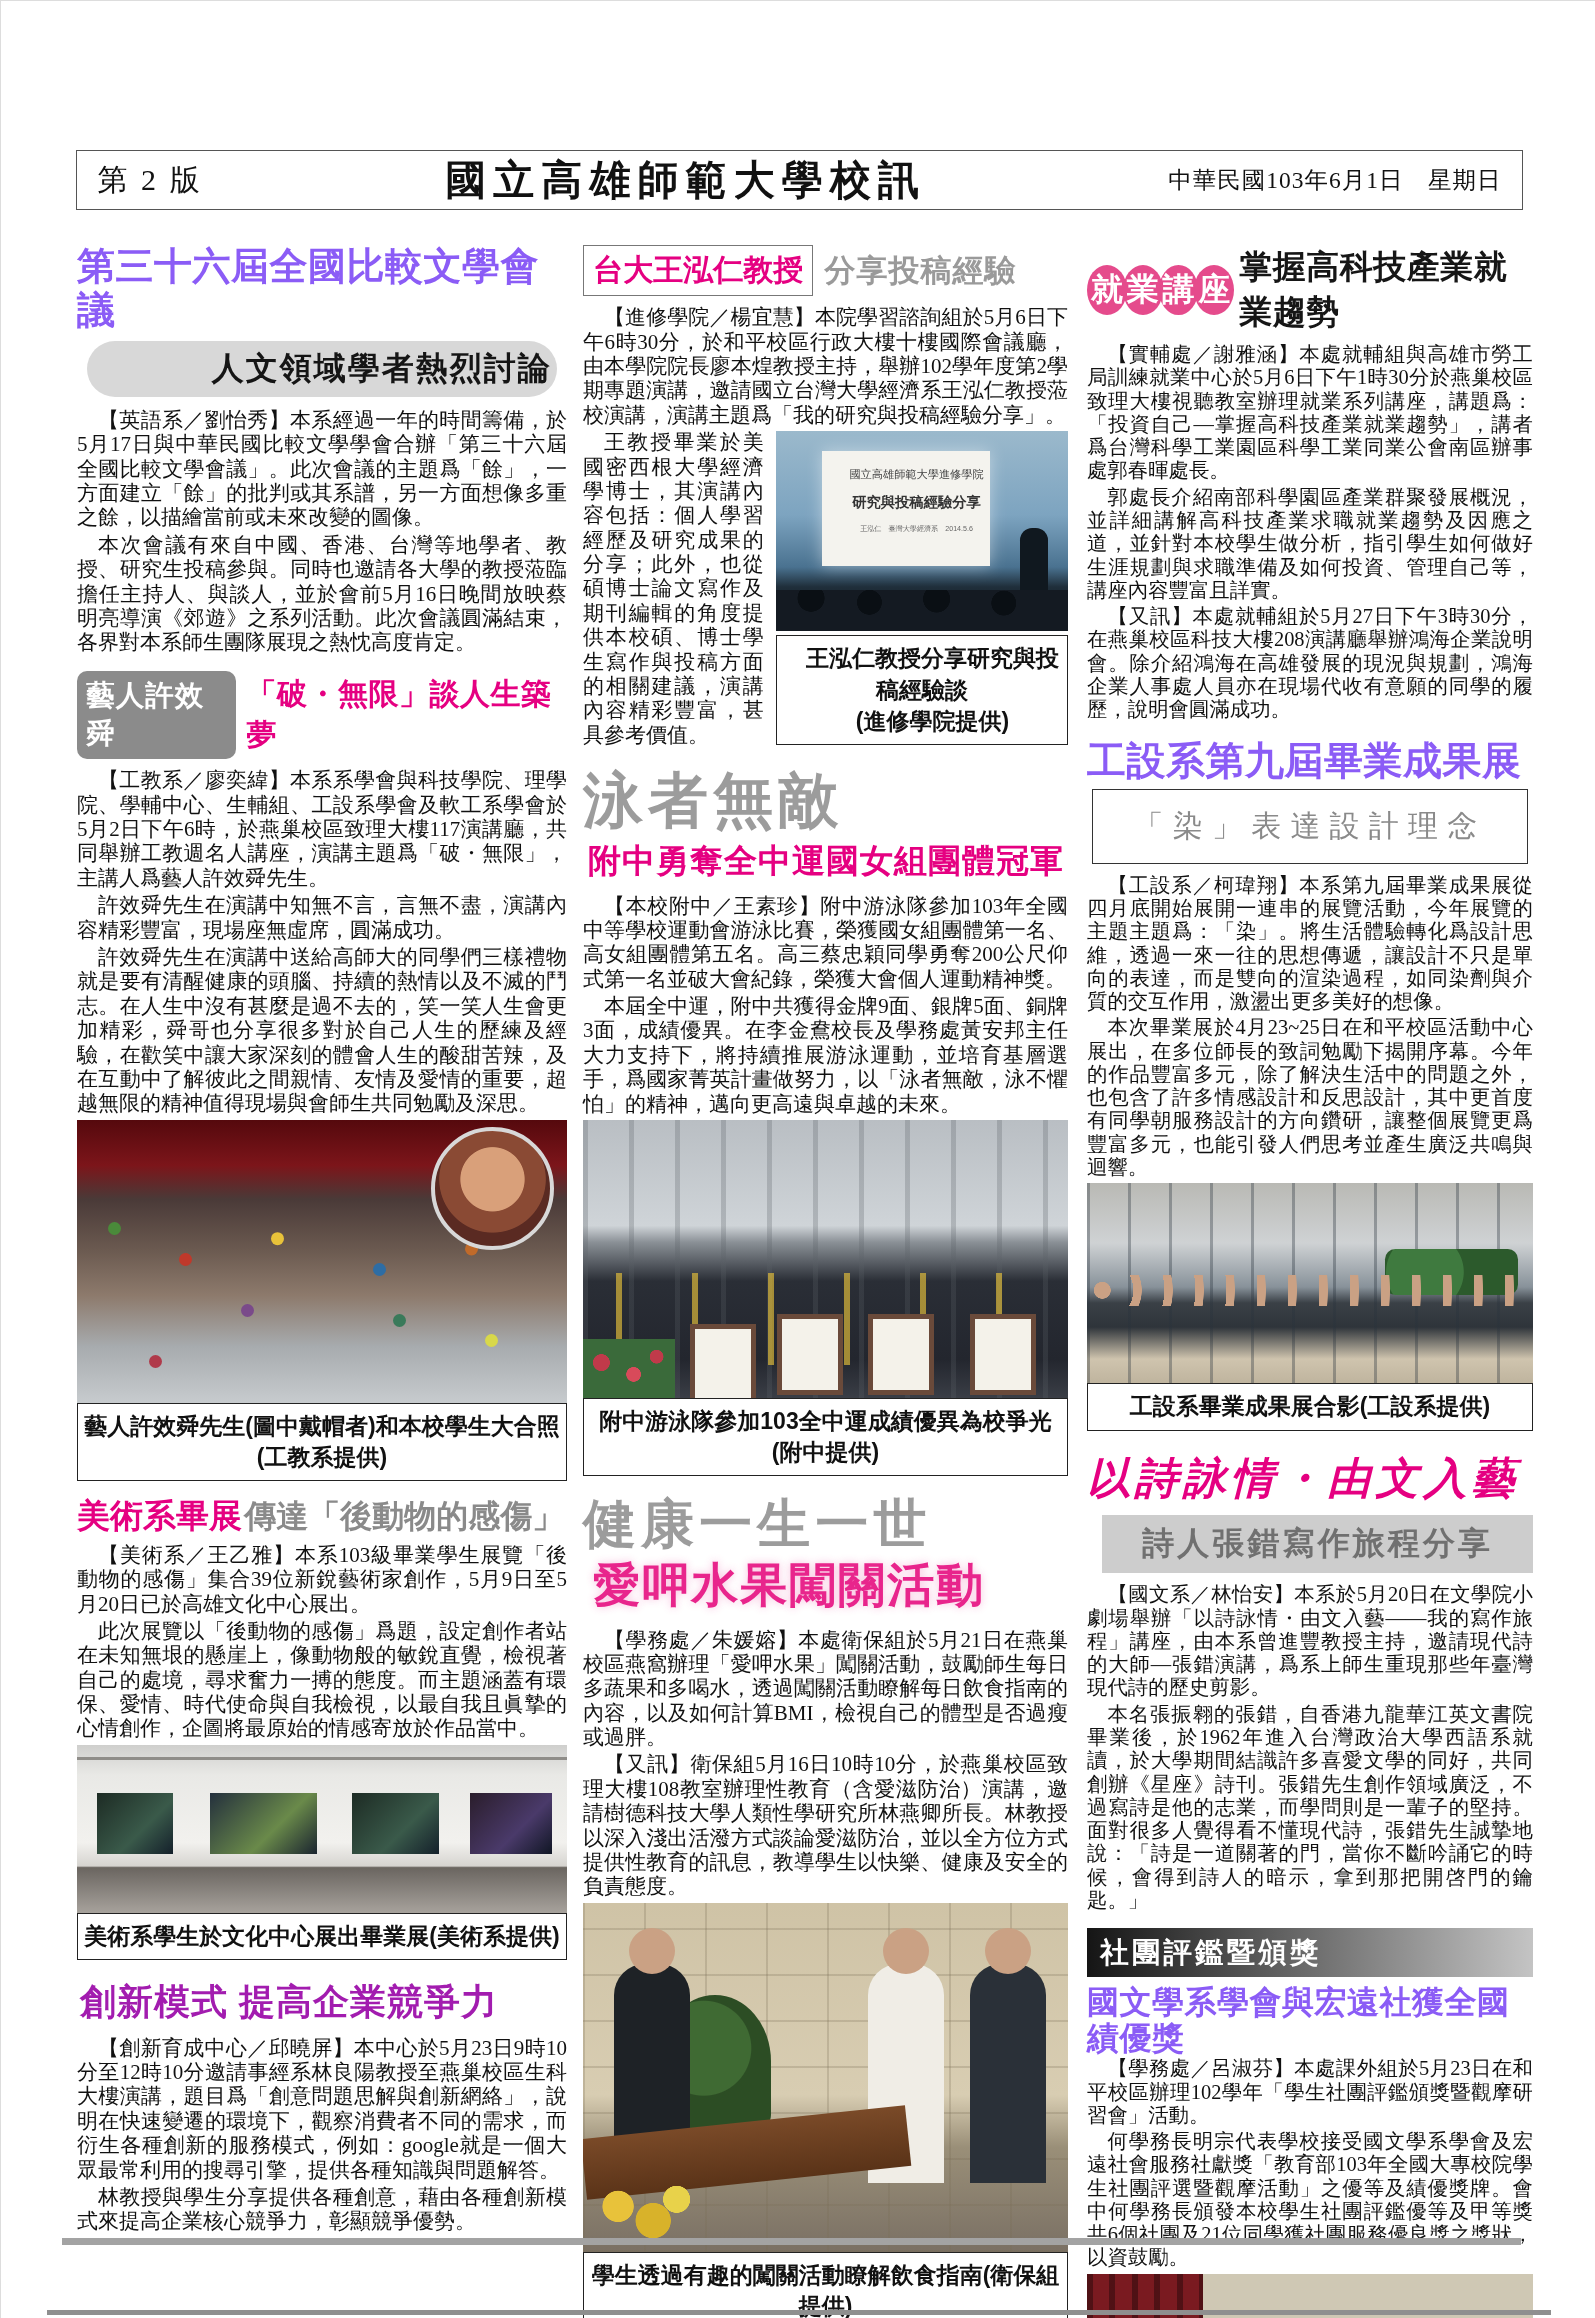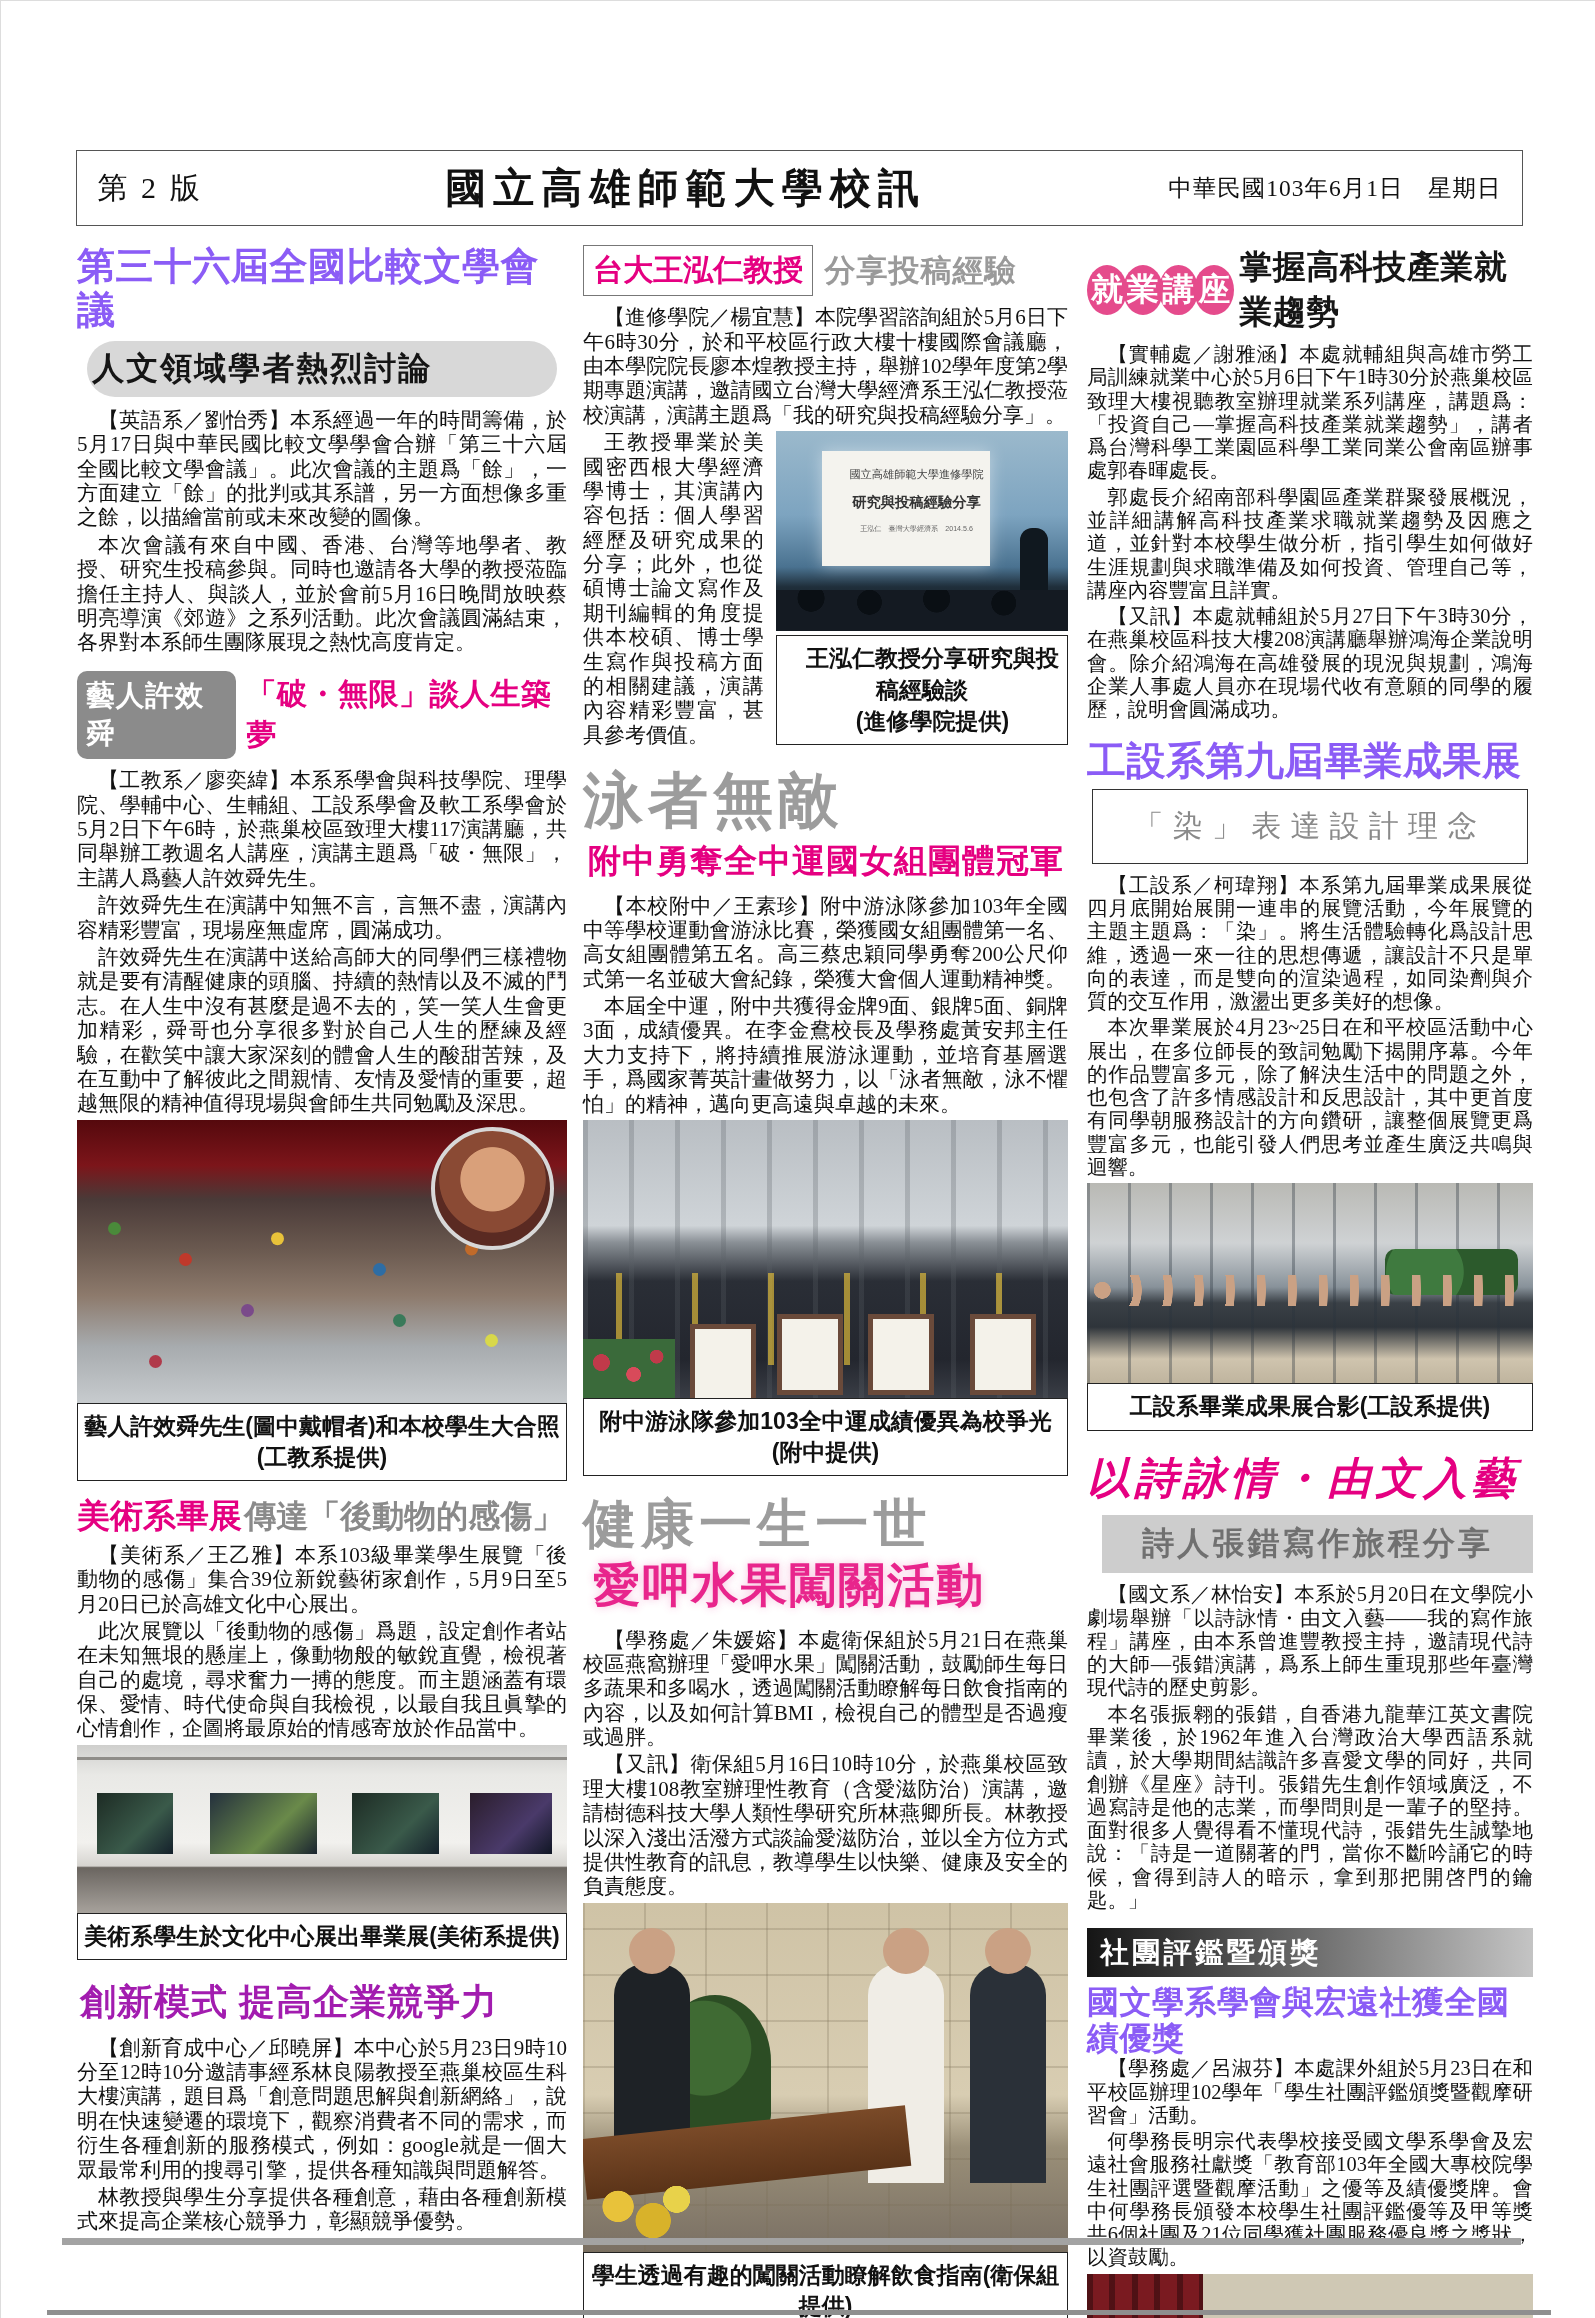--- a/index.html
+++ b/index.html
@@ -1,36 +1,36 @@
 <!DOCTYPE html>
 <html style="font-size:8.2px"><head>
 <meta charset="utf-8">
 <style>
   html,body{margin:0;padding:0;background:#fafafa;}
   .page{position:relative;width:1596px;height:2319px;background:#fff;overflow:hidden;
         font-family:"Liberation Serif","DejaVu Serif",serif;color:#111;border:0.5px solid #ddd;box-sizing:border-box;}
   
-  .masthead{position:absolute;left:75px;top:149px;width:1447px;height:76px;border:1.5px solid #555;
+  .masthead{position:absolute;left:75px;top:149px;width:1447px;height:60px;border:1.5px solid #555;
             box-sizing:border-box;display:flex;align-items:center;justify-content:space-between;padding:0 20.4px;}
   .mh-page{font-size:30px;letter-spacing:3.1px;}
   .mh-title{font-size:41px;letter-spacing:7.1px;font-weight:600;}
   .mh-date{font-size:23.5px;letter-spacing:1px;}
   
   .col{position:absolute;top:244px;display:flex;flex-direction:column;}
   .col-left{left:76px;width:490px;}
   .col-mid{left:582px;width:485px;}
   .col-right{left:1086px;width:446px;}
   
   .body{font-size:21px;line-height:1.16;text-align:justify;}
   .col-right .body{font-size:20.4px;line-height:1.14;}
   .body p{margin:0 0 3.1px 0;text-indent:1em;}
   
   .sans{font-family:"Liberation Sans","DejaVu Sans",sans-serif;}
   .h-big-pink{font-size:38px;font-weight:800;color:#8b5cf6;letter-spacing:0.5px;line-height:1.15;}
-  .pill{background:#d8d8d8;border-radius:41px;text-align:left;font-size:32px;font-weight:700;
+  .pill{background:#d8d8d8;border-radius:41px;text-align:right;font-size:32px;font-weight:700;
         color:#151515;padding:6.1px 5.1px;margin:8.2px 10.2px 11.2px 10.2px;letter-spacing:2px;}
   .tagline{display:flex;align-items:center;gap:10.2px;margin:13.3px 0 9.2px 0;}
   .tag-gray{background:#8b8b8b;color:#fff;font-size:28.5px;font-weight:700;padding:6.1px 9.2px;letter-spacing:1px;border-radius:10px;}
   .tag-pink-rest{color:#e50081;font-size:30px;font-weight:800;letter-spacing:0.5px;}
   .h-mix{margin:13.3px 0 8.2px 0;line-height:1.1;}
   .h-mix .acc{color:#e50081;font-size:33px;font-weight:800;}
   .h-mix .rest{color:#8a8a8a;font-size:32px;font-weight:800;}
   .h-center-pink{font-size:36px;font-weight:800;color:#a21caf;letter-spacing:1px;margin:13.3px 0 9.2px 3.1px;}
   .tag-outline-row{display:flex;align-items:center;gap:11.2px;margin-bottom:9.2px;}
   .tag-outline{border:1.5px solid #777;padding:4.1px 9.2px;color:#e50081;font-size:30px;font-weight:800;}

